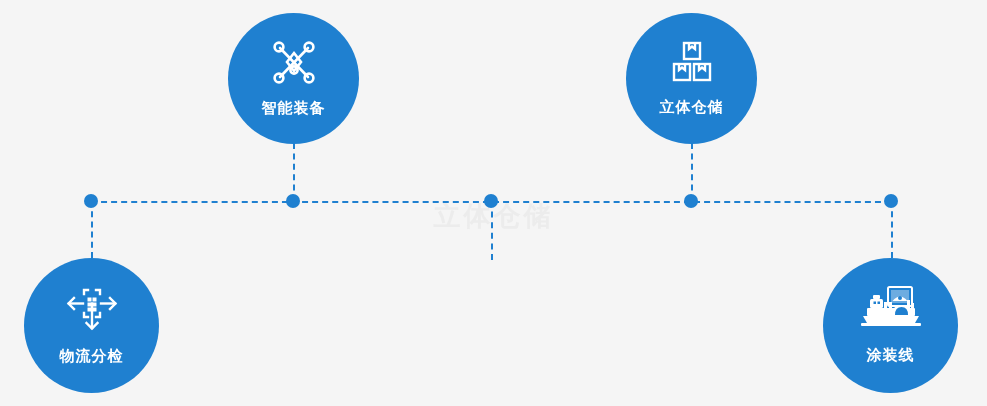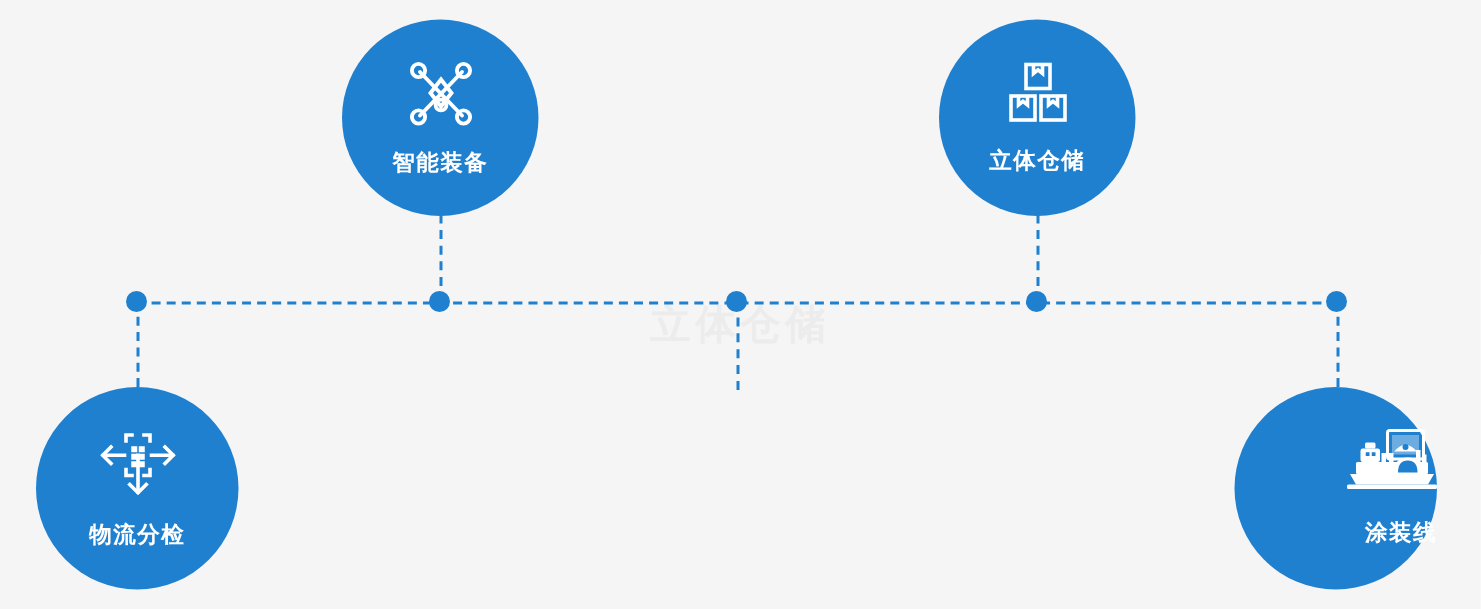--- a/index.html
+++ b/index.html
@@ -173,21 +173,21 @@
           <polyline points="13,24 13,30 16,27.5 19,30 19,24"></polyline>
 
           <rect x="28" y="24" width="16" height="16"></rect>
           <polyline points="33,24 33,30 36,27.5 39,30 39,24"></polyline>
         </g>
       </svg>
     </span>
     <span class="node-label">立体仓储</span>
   </div>
 
-  <div class="node-circle down" style="left:823px; top:258px; width:135px; height:135px;align-items:flex-end;">
+  <div class="node-circle down" style="left:823px; top:258px; width:135px; height:135px;">
     <span class="node-icon">
       <svg width="60" height="46" viewBox="0 0 60 46">
         <g fill="#ffffff">
 
           <rect x="27" y="1" width="24" height="19" rx="1.5" fill="none" stroke="#ffffff" stroke-width="2"></rect>
           <rect x="30" y="4" width="18" height="13" fill="#ffffff" opacity="0.35"></rect>
           <path d="M31.5 15 q7.5 -9 15 0 z" fill="#ffffff"></path>
           <circle cx="39" cy="12" r="2" fill="#1f80d0"></circle>
           <rect x="37.5" y="20" width="3" height="4"></rect>
 

